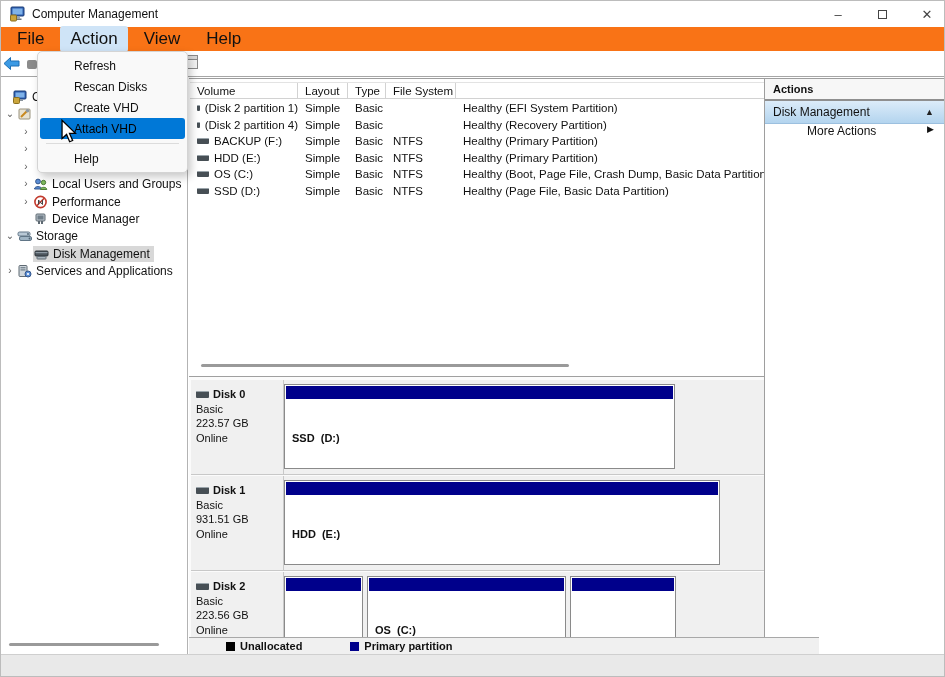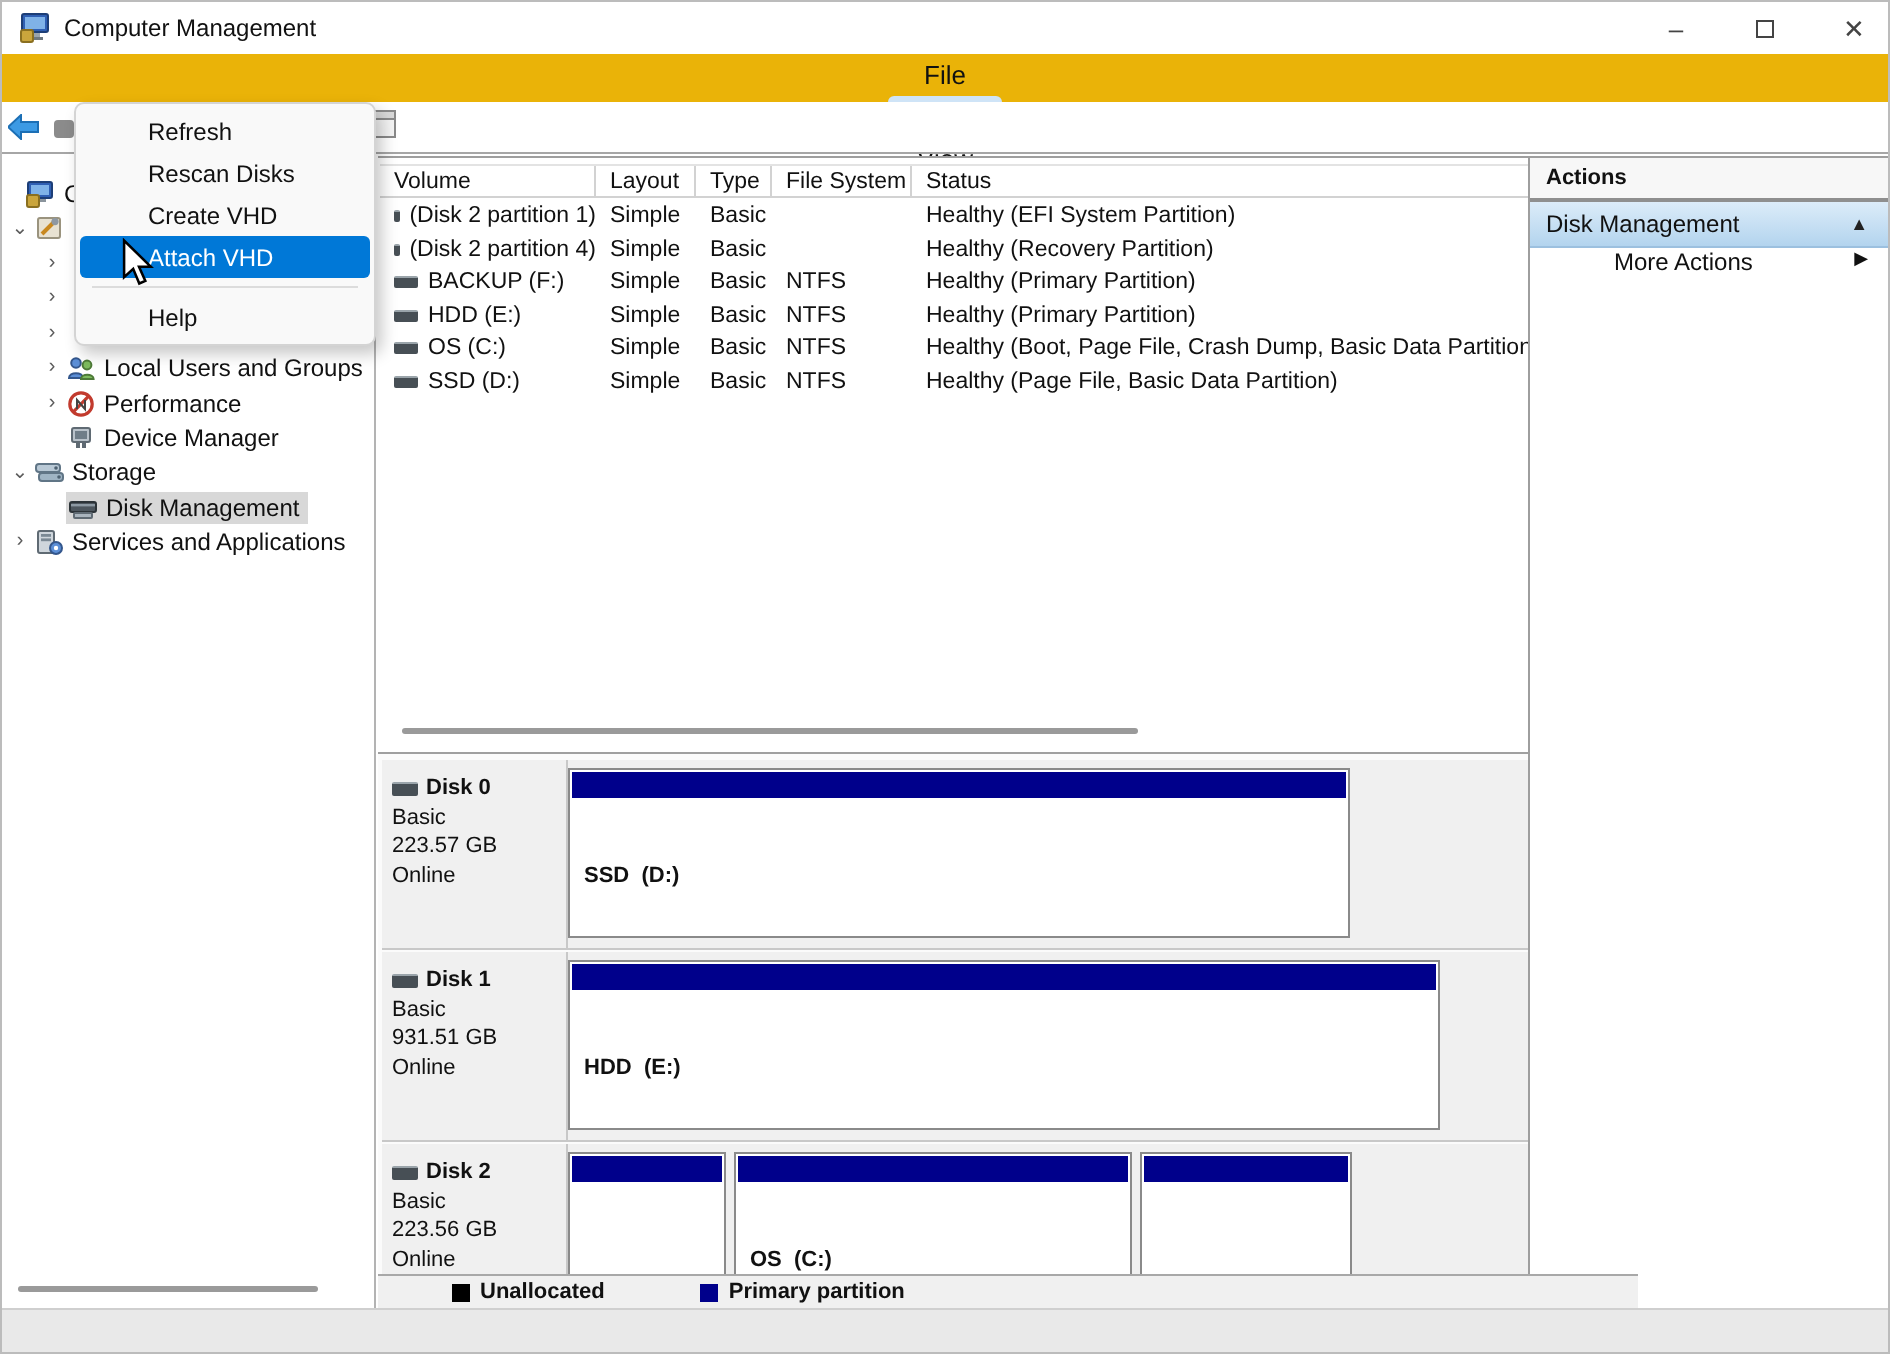--- a/index.html
+++ b/index.html
@@ -8,21 +8,21 @@
          font-family:"Liberation Sans", sans-serif; color:#111; overflow:hidden;
          border:1px solid #bcbcbc; }
   
   .titlebar { position:absolute; top:0; left:0; right:0; height:26px; background:#fff; }
   .title-icon { position:absolute; left:9px; top:5px; width:16px; height:16px; }
   .title-text { position:absolute; left:31px; top:6px; font-size:12px; }
   .winbtn { position:absolute; top:0; width:30px; height:26px; display:flex; align-items:center; justify-content:center; font-size:13px; color:#444; }
   .btn-min { left:822px; } .btn-max { left:866px; } .btn-close { left:911px; }
   .btn-max span { display:inline-block; width:9px; height:9px; border:1px solid #444; }
   
-  .menubar { position:absolute; top:26px; left:0; right:0; height:24px; display:flex; align-items:center; padding-left:6px; font-size:13px; background:#eab308;flex-direction:column; }
+  .menubar { position:absolute; top:26px; left:0; right:0; height:24px; display:flex; align-items:center; padding-left:6px; font-size:17px; background:#f97316; }
   .menu-item { padding:3px 10px; border-radius:3px; margin-right:6px; }
   .menu-item.active { background:#cfe4f7; }
   
   .toolbar { position:absolute; top:50px; left:0; right:0; height:26px; background:#fff; border-bottom:1px solid #a6a6a6; }
   .tb-back { position:absolute; left:3px; top:6px; }
   .tb-fwd { position:absolute; left:26px; top:9px; width:10px; height:9px; background:#8b8b8b; border-radius:2px; }
   .tb-win { position:absolute; left:186px; top:4px; width:11px; height:14px; border:1px solid #8a8a8a; background:#f4f4f4; }
   .tb-win::before { content:""; display:block; height:3px; background:#d9d9d9; border-bottom:1px solid #8a8a8a; }
   
   .sidebar { position:absolute; top:77px; left:0; width:187px; bottom:22px; background:#fff; border-right:1px solid #b3b3b3; font-size:12px; }
@@ -70,21 +70,21 @@
   .legend .item { display:flex; align-items:center; margin-right:14px;padding-left:34px; }
   
   .actions-header { height:22px; display:flex; align-items:center; padding-left:8px; font-size:11px; font-weight:bold; background:#f7f7f7; border-bottom:2px solid #8f8f8f; }
   .act-group { height:23px; display:flex; align-items:center; padding:0 10px 0 8px; font-size:12px; background:linear-gradient(#dcecf9,#b3d4ee); border-bottom:1px solid #9cc0df; }
   .act-group .arr { margin-left:auto; font-size:9px; color:#222; }
   .act-more { height:23px; display:flex; align-items:flex-start; padding:0 10px 0 42px; font-size:12px; }
   .act-more .arr { margin-left:auto; font-size:9px; color:#111; }
   
   .dropdown { position:absolute; top:50px; left:36px; width:151px; background:#f9f9f9; border:1px solid #d4d4d4; border-radius:5px; box-shadow:3px 4px 8px rgba(0,0,0,0.22); z-index:20; padding:3px 0; font-size:12px; }
   .dd-item { height:21px; display:flex; align-items:center; padding-left:34px; margin:0 2px; border-radius:3px; }
-  .dd-item.hl { color:#ffffff; }
+  .dd-item.hl { color:#000000; }
   .dd-sep { height:1px; background:#dcdcdc; margin:4px 8px; }
   .cursor { position:absolute; left:58px; top:118px; z-index:30; }
 </style>
 </head>
 <body>
 
 <div class="app">
 
   <div class="titlebar">
     <svg class="title-icon" viewBox="0 0 16 16">
@@ -213,21 +213,20 @@
   </div>
 
   <div class="middle">
 
     <div class="volume-pane">
       <div class="vheader">
         <div class="c-vol">Volume</div>
         <div class="c-lay">Layout</div>
         <div class="c-typ">Type</div>
         <div class="c-fs">File System</div>
-        <div class="c-st">Status</div>
       </div>
       <div class="vrows">
         <div class="vrow">
           <div class="c-vol vol-cell">
               <span class="vol-ic"></span>
               <span>(Disk 2 partition 1)</span>
             </div>
           <div class="c-lay">Simple</div>
           <div class="c-typ">Basic</div>
           <div class="c-fs"></div>

